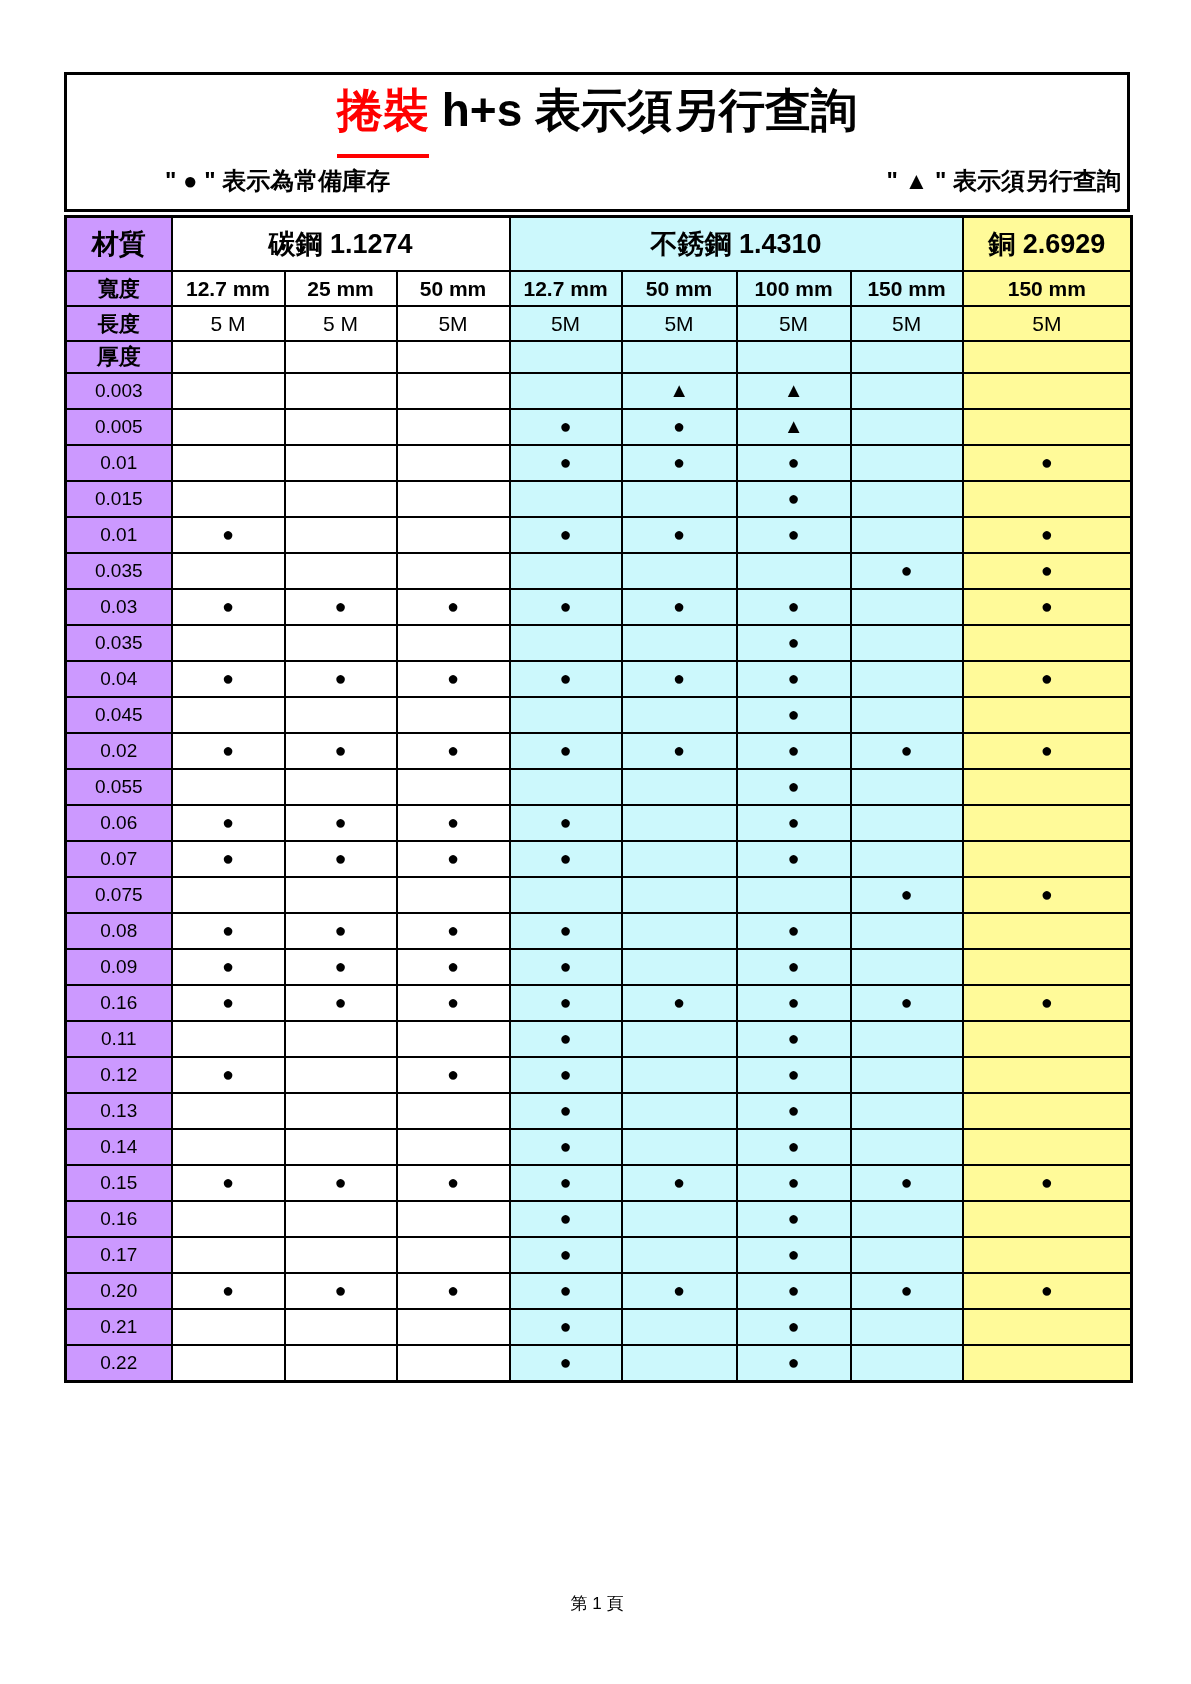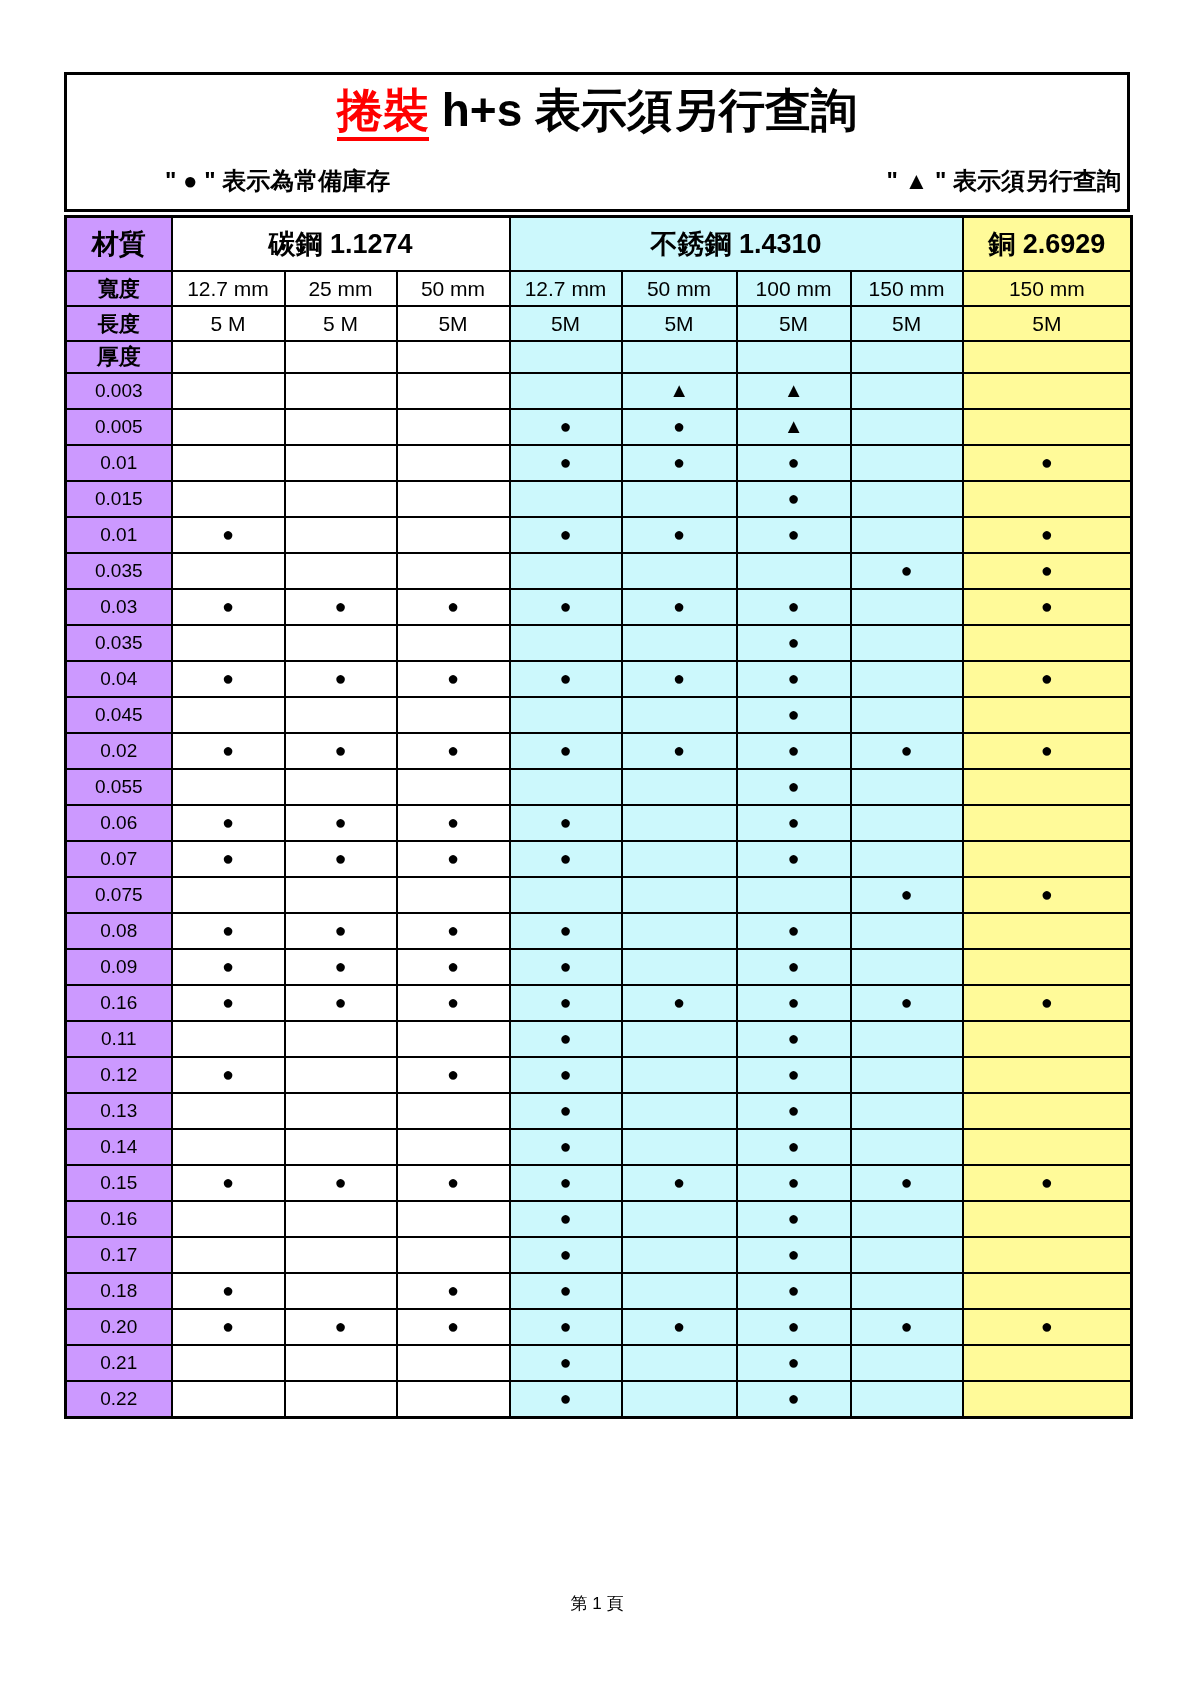--- a/index.html
+++ b/index.html
@@ -14,21 +14,21 @@
   
   .title-box {
     box-sizing: border-box;
     border: 3px solid #000;
     height: 140px;
     display: flex; flex-direction: column; justify-content: space-between;
     padding: 10px 0 10px 0;
     background: #fff;
   }
   .title { text-align: center; font-size: 46px; font-weight: bold; line-height: 1.1; white-space: pre; }
-  .title-red { color: var(--red); border-bottom: 4px solid var(--red); padding-bottom: 1px; }
+  .title-red { color: var(--red); border-bottom: 4px solid var(--red); padding-bottom: 18px; }
   .legend {
     display: flex; justify-content: space-between;
     font-size: 24px; font-weight: bold;
     padding: 0 6px 2px 98px;
     white-space: pre;
   }
 
   
   table.spec {
     border-collapse: collapse;
@@ -40,21 +40,21 @@
   table.spec th, table.spec td {
     border: 2px solid #000;
     text-align: center;
     vertical-align: middle;
     padding: 0;
     overflow: hidden;
   }
   .corner { background: var(--purple); font-weight: bold; font-size: 22px; }
   .mat-row th { height: 52px; font-size: 27px; font-weight: bold; }
   .mat-row th, .mat-row td { border-bottom: 5px double #000; }
-  .width-row th { height: 33px; font-size: 21px; font-weight: normal; }
+  .width-row th { height: 33px; font-size: 21px; font-weight: bold; }
   .width-row th.corner { font-weight: bold; }
   .len-row th { height: 33px; font-size: 21px; font-weight: normal; }
   .len-row th.corner { font-weight: bold; }
   .thick-row th, .thick-row td { height: 30px; border-bottom: 5px double #000; }
   tbody td { height: 34px; font-size: 19px; }
   td.rowlabel { background: var(--purple); }
   .mark { font-size: 20px; line-height: 1; }
 
   .footer {
     position: absolute; left: 64px; top: 1592px; width: 1066px;
@@ -398,31 +398,20 @@
             <td style="background-color: rgb(255, 255, 255);"></td>
             <td style="background-color: rgb(255, 255, 255);"></td>
             <td style="background-color: rgb(255, 255, 255);"></td>
             <td style="background-color: rgb(204, 248, 252);"><span class="mark">●</span></td>
             <td style="background-color: rgb(204, 248, 252);"></td>
             <td style="background-color: rgb(204, 248, 252);"><span class="mark">●</span></td>
             <td style="background-color: rgb(204, 248, 252);"></td>
             <td style="background-color: rgb(255, 250, 153);"></td>
           </tr>
           <tr>
-            <td class="rowlabel">0.18</td>
-            <td style="background-color: rgb(255, 255, 255);"><span class="mark">●</span></td>
-            <td style="background-color: rgb(255, 255, 255);"></td>
-            <td style="background-color: rgb(255, 255, 255);"><span class="mark">●</span></td>
-            <td style="background-color: rgb(204, 248, 252);"><span class="mark">●</span></td>
-            <td style="background-color: rgb(204, 248, 252);"></td>
-            <td style="background-color: rgb(204, 248, 252);"><span class="mark">●</span></td>
-            <td style="background-color: rgb(204, 248, 252);"></td>
-            <td style="background-color: rgb(255, 250, 153);"></td>
-          </tr>
-          <tr>
             <td class="rowlabel">0.20</td>
             <td style="background-color: rgb(255, 255, 255);"><span class="mark">●</span></td>
             <td style="background-color: rgb(255, 255, 255);"><span class="mark">●</span></td>
             <td style="background-color: rgb(255, 255, 255);"><span class="mark">●</span></td>
             <td style="background-color: rgb(204, 248, 252);"><span class="mark">●</span></td>
             <td style="background-color: rgb(204, 248, 252);"><span class="mark">●</span></td>
             <td style="background-color: rgb(204, 248, 252);"><span class="mark">●</span></td>
             <td style="background-color: rgb(204, 248, 252);"><span class="mark">●</span></td>
             <td style="background-color: rgb(255, 250, 153);"><span class="mark">●</span></td>
           </tr>

